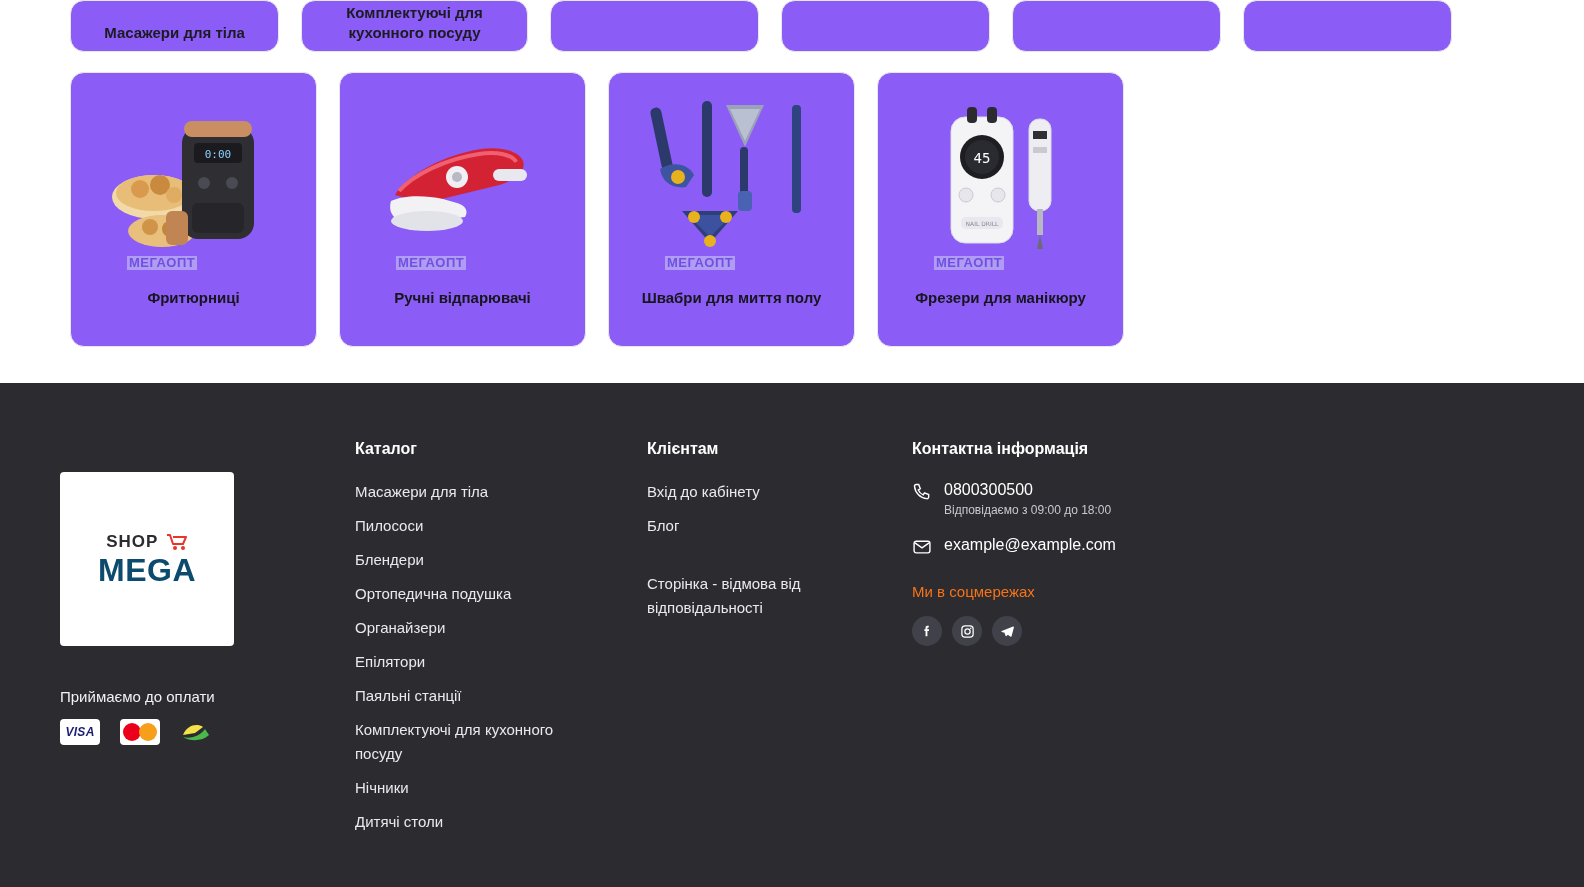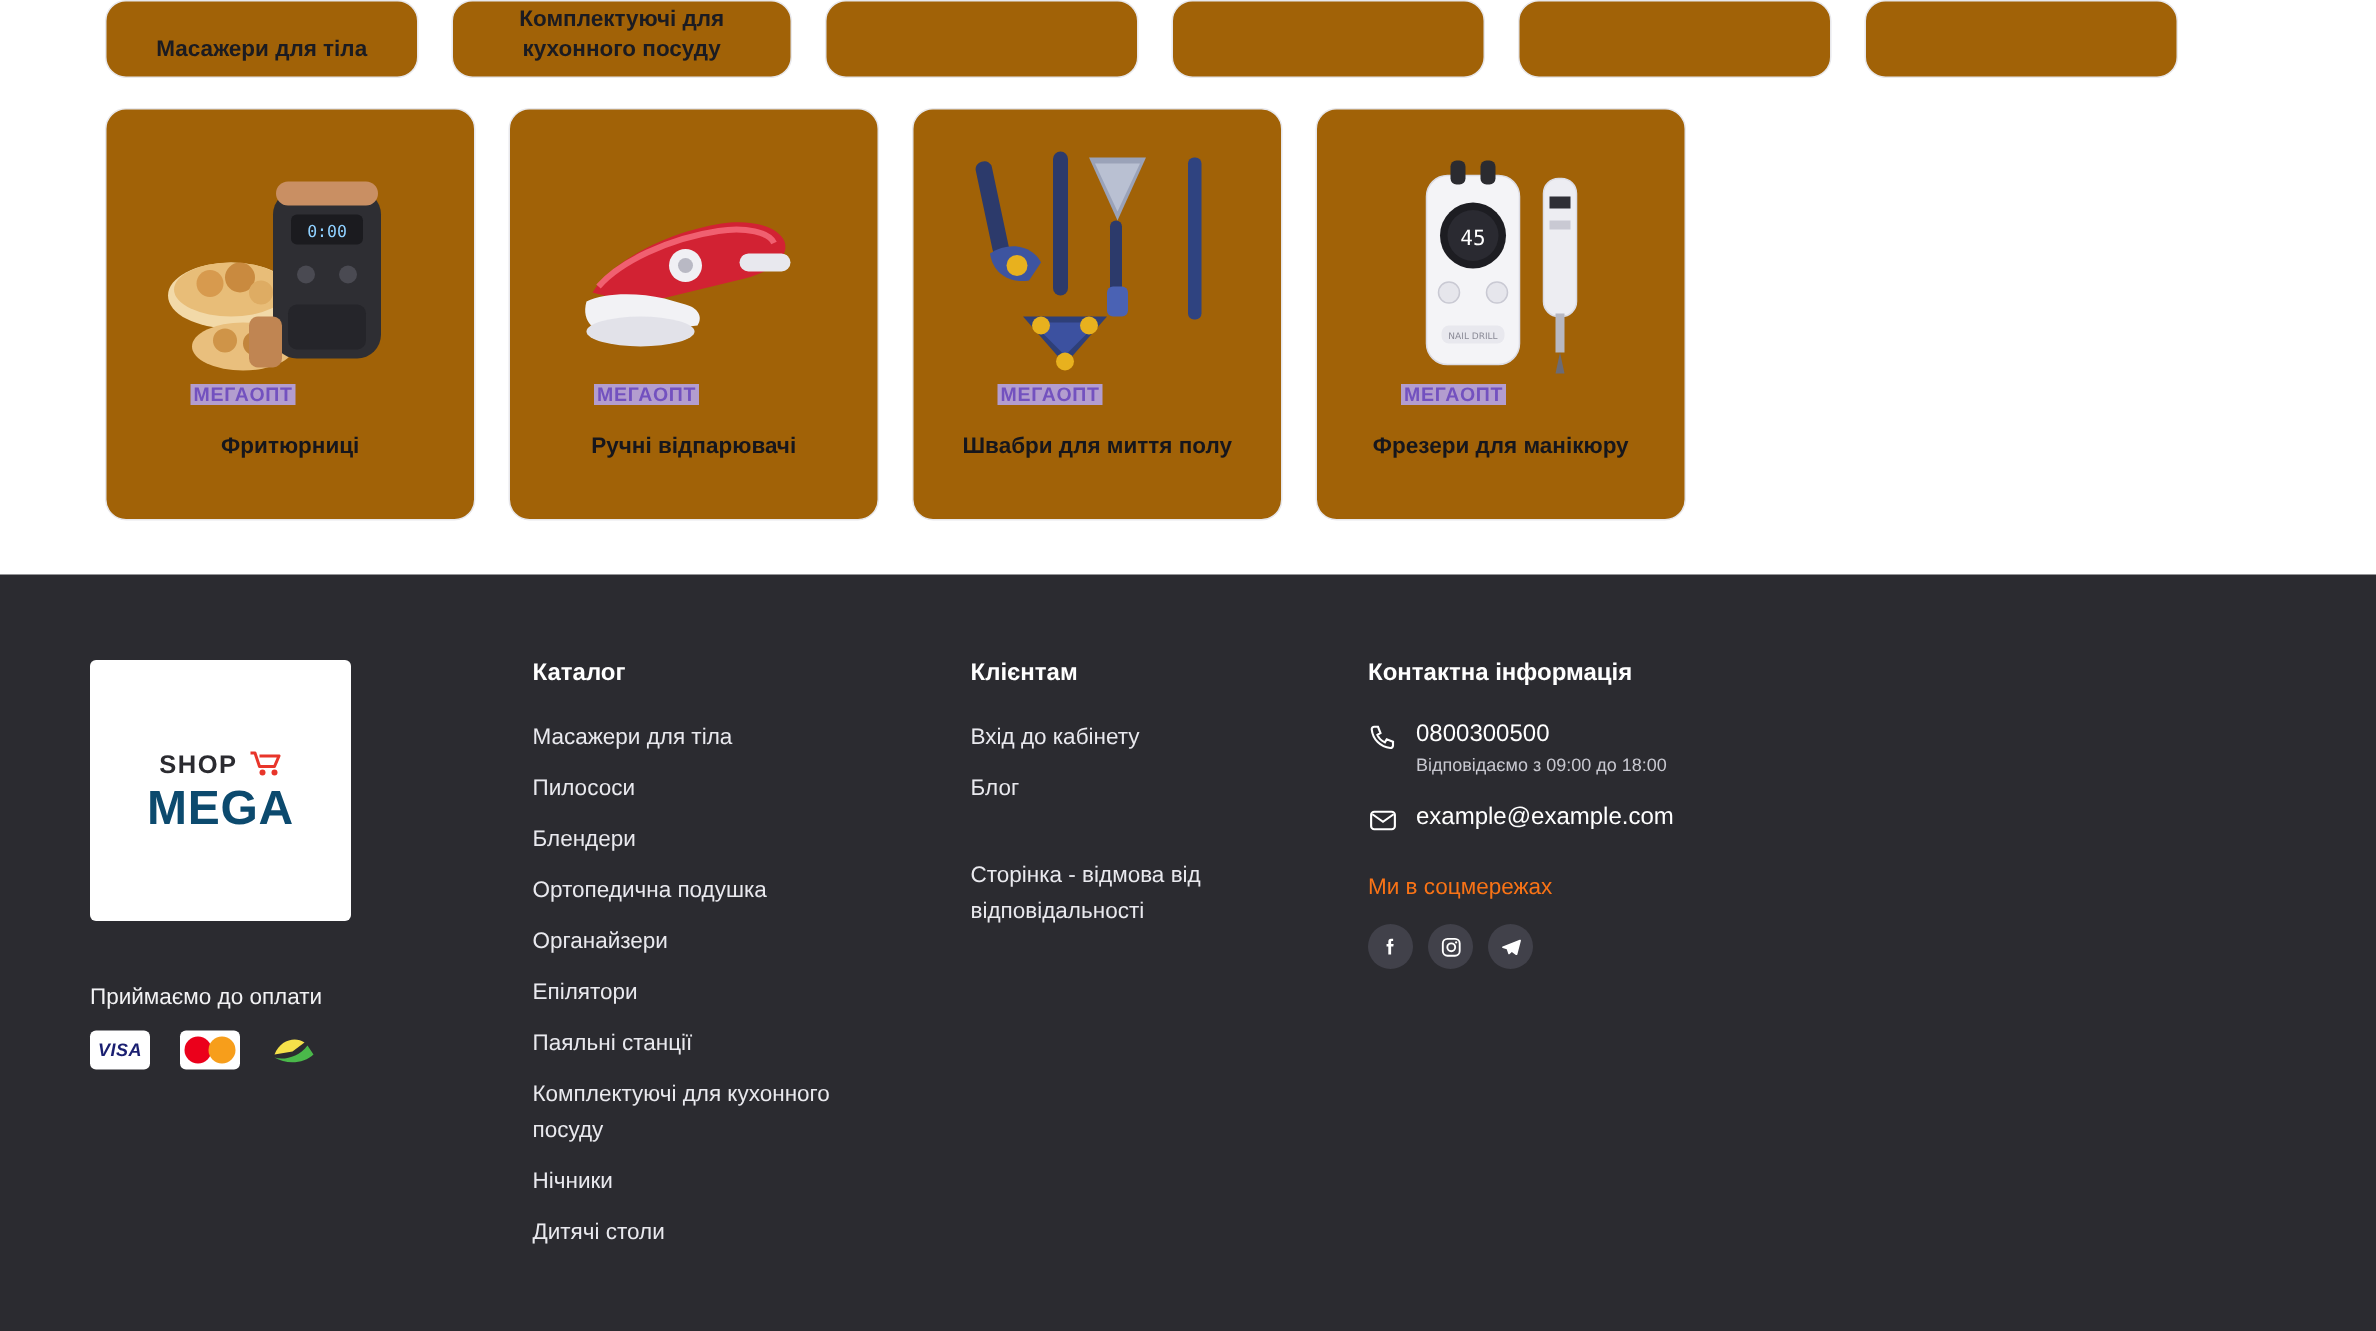--- a/index.html
+++ b/index.html
@@ -19,21 +19,21 @@
     height: 383px;
     position: relative;
   }
   .grid-row {
     display: flex;
     gap: 22px;
     align-items: flex-start;
   }
   .row-top { padding-top: 0; }
   .card {
-    background: #a16207;
+    background: #8b5cf6;
     border: 1px solid #e8e8ec;
     border-radius: 14px;
     position: relative;
   }
   .card-cut {
     height: 50px;
     overflow: hidden;
     display: flex;
     align-items: flex-end;
     justify-content: center;
@@ -111,20 +111,21 @@
     padding: 57px 60px 0 60px;
   }
   .col-brand { width: 295px; }
   .logo-box {
     width: 174px; height: 174px;
     background: #ffffff;
     border-radius: 4px;
     display: flex;
     align-items: center;
     justify-content: center;
+    margin-top: 32px;
   }
   .logo-txt { text-align: center; font-weight: bold; line-height: 1; }
   .logo-shop {
     font-size: 17px; letter-spacing: 1px; color: #2b2b30;
     display: inline-block;
   }
   .logo-mega { font-size: 32px; color: #0c4a6e; letter-spacing: .5px; }
   .logo-cart { display: inline-block; vertical-align: middle; margin-left: 3px; }
   .copy {
     margin-top: 31px;

